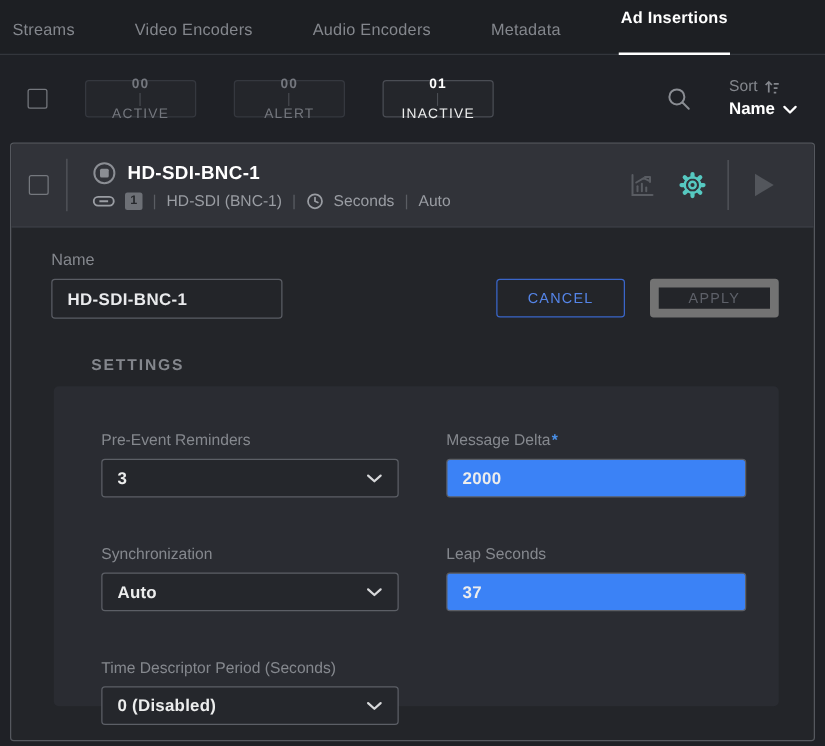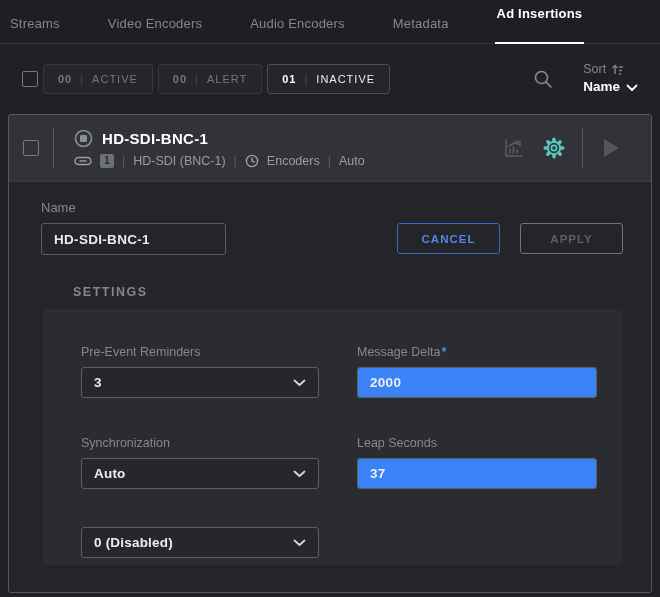--- a/index.html
+++ b/index.html
@@ -38,24 +38,24 @@
     height:70px; padding:0 22px 0 22px;
   }
   .checkbox {
     width:16px; height:16px; border:1px solid #75787e;
     border-radius:2px; background:transparent; flex:0 0 auto;
     cursor:pointer;
   }
   .filter-btn {
     display:flex; align-items:center; justify-content:center;
     height:30px; min-width:89px; padding:0 14px;
-    margin-left:5px;
+    margin-left:30px;
     background:#24262b; border:1px solid #35383f; border-radius:3px;
     font-size:11px; letter-spacing:1px; color:#74777e;
-    cursor:pointer; white-space:nowrap;
+    cursor:pointer; white-space:nowrap;flex-direction:column;
   }
   .filter-btn .count { font-weight:bold; }
   .filter-btn .fdiv { margin:0 8px; color:#4a4d53; }
   .filter-btn.selected { color:#eceded; border-color:#4a4d54; }
   .filter-btn.selected .count { color:#ffffff; }
   .toolbar .spacer { flex:1; }
   .search-wrap { margin-right:30px; cursor:pointer; display:flex; }
   .sort-wrap { text-align:left; line-height:1.25; cursor:pointer; }
   .sort-top { font-size:12.5px; color:#84878d; display:flex; align-items:center; gap:5px; }
   .sort-bottom { font-size:13.5px; color:#ffffff; font-weight:bold; display:flex; align-items:center; gap:6px; margin-top:2px; }
@@ -95,26 +95,26 @@
     margin-top:8px; width:185px; height:32px;
     background:transparent; border:1px solid #5a5d64; border-radius:3px;
     color:#e9eaec; font-size:13.5px; font-weight:bold; letter-spacing:.3px;
     padding:0 12px; font-family:"Liberation Sans", sans-serif;
     outline:none;
   }
   .btn-row { margin-left:auto; display:flex; gap:20px; margin-bottom:1px; }
   .btn {
     width:103px; height:31px; border-radius:3px;
     display:flex; align-items:center; justify-content:center;
-    font-size:11.5px; font-weight:bold; letter-spacing:1px;
+    font-size:11.5px; font-weight:normal; letter-spacing:1px;
     background:transparent; cursor:pointer;
     font-family:"Liberation Sans", sans-serif;
   }
   .btn-cancel { border:1px solid #3a66c9; color:#5585e8; }
-  .btn-apply  { border:1px solid #737373; color:#5d6068; cursor:default; }
+  .btn-apply  { border:7px solid #737373; color:#5d6068; cursor:default; }
 
   .settings-heading {
     margin:30px 0 0 32px;
     font-size:12.5px; letter-spacing:1.5px; color:#84878d; font-weight:bold;
   }
 
   
   .settings-panel {
     margin:10px 28px 0 34px;
     background:#2a2c32; border-radius:4px;
@@ -222,21 +222,21 @@
           <line x1="5.5" y1="5" x2="12.5" y2="5" stroke="#9a9da3" stroke-width="1.5"></line>
         </svg>
         <span class="badge-num">1</span>
         <span class="sdiv">|</span>
         <span>HD-SDI (BNC-1)</span>
         <span class="sdiv">|</span>
         <svg width="14" height="14" viewBox="0 0 14 14">
           <circle cx="7" cy="7" r="5.6" fill="none" stroke="#9a9da3" stroke-width="1.4"></circle>
           <polyline points="7,4 7,7 9.3,8" fill="none" stroke="#9a9da3" stroke-width="1.4" stroke-linecap="round"></polyline>
         </svg>
-        <span>Encoders</span>
+        <span>Seconds</span>
         <span class="sdiv">|</span>
         <span>Auto</span>
       </div>
     </div>
 
     <div class="head-icons">
       <div class="icon-btn">
         <svg width="22" height="22" viewBox="0 0 22 22">
           <path d="M3 3 v16 h16" fill="none" stroke="#595c62" stroke-width="1.6" stroke-linecap="round"></path>
           <line x1="7" y1="16" x2="7" y2="12" stroke="#595c62" stroke-width="1.6" stroke-linecap="round"></line>
@@ -313,20 +313,21 @@
           </svg>
         </div>
       </div>
 
       <div>
         <div class="field-label">Leap Seconds</div>
         <input class="text-input" type="text" value="37" style="">
       </div>
 
       <div>
+        <div class="field-label">Time Descriptor Period (Seconds)</div>
         <div class="select-box">
           <span class="select-value">0 (Disabled)</span>
           <svg width="13" height="8" viewBox="0 0 13 8">
             <polyline points="1.5,1.5 6.5,6 11.5,1.5" fill="none" stroke="#d7d8da" stroke-width="1.8" stroke-linecap="round" stroke-linejoin="round"></polyline>
           </svg>
         </div>
       </div>
 
       <div></div>
     </div>

